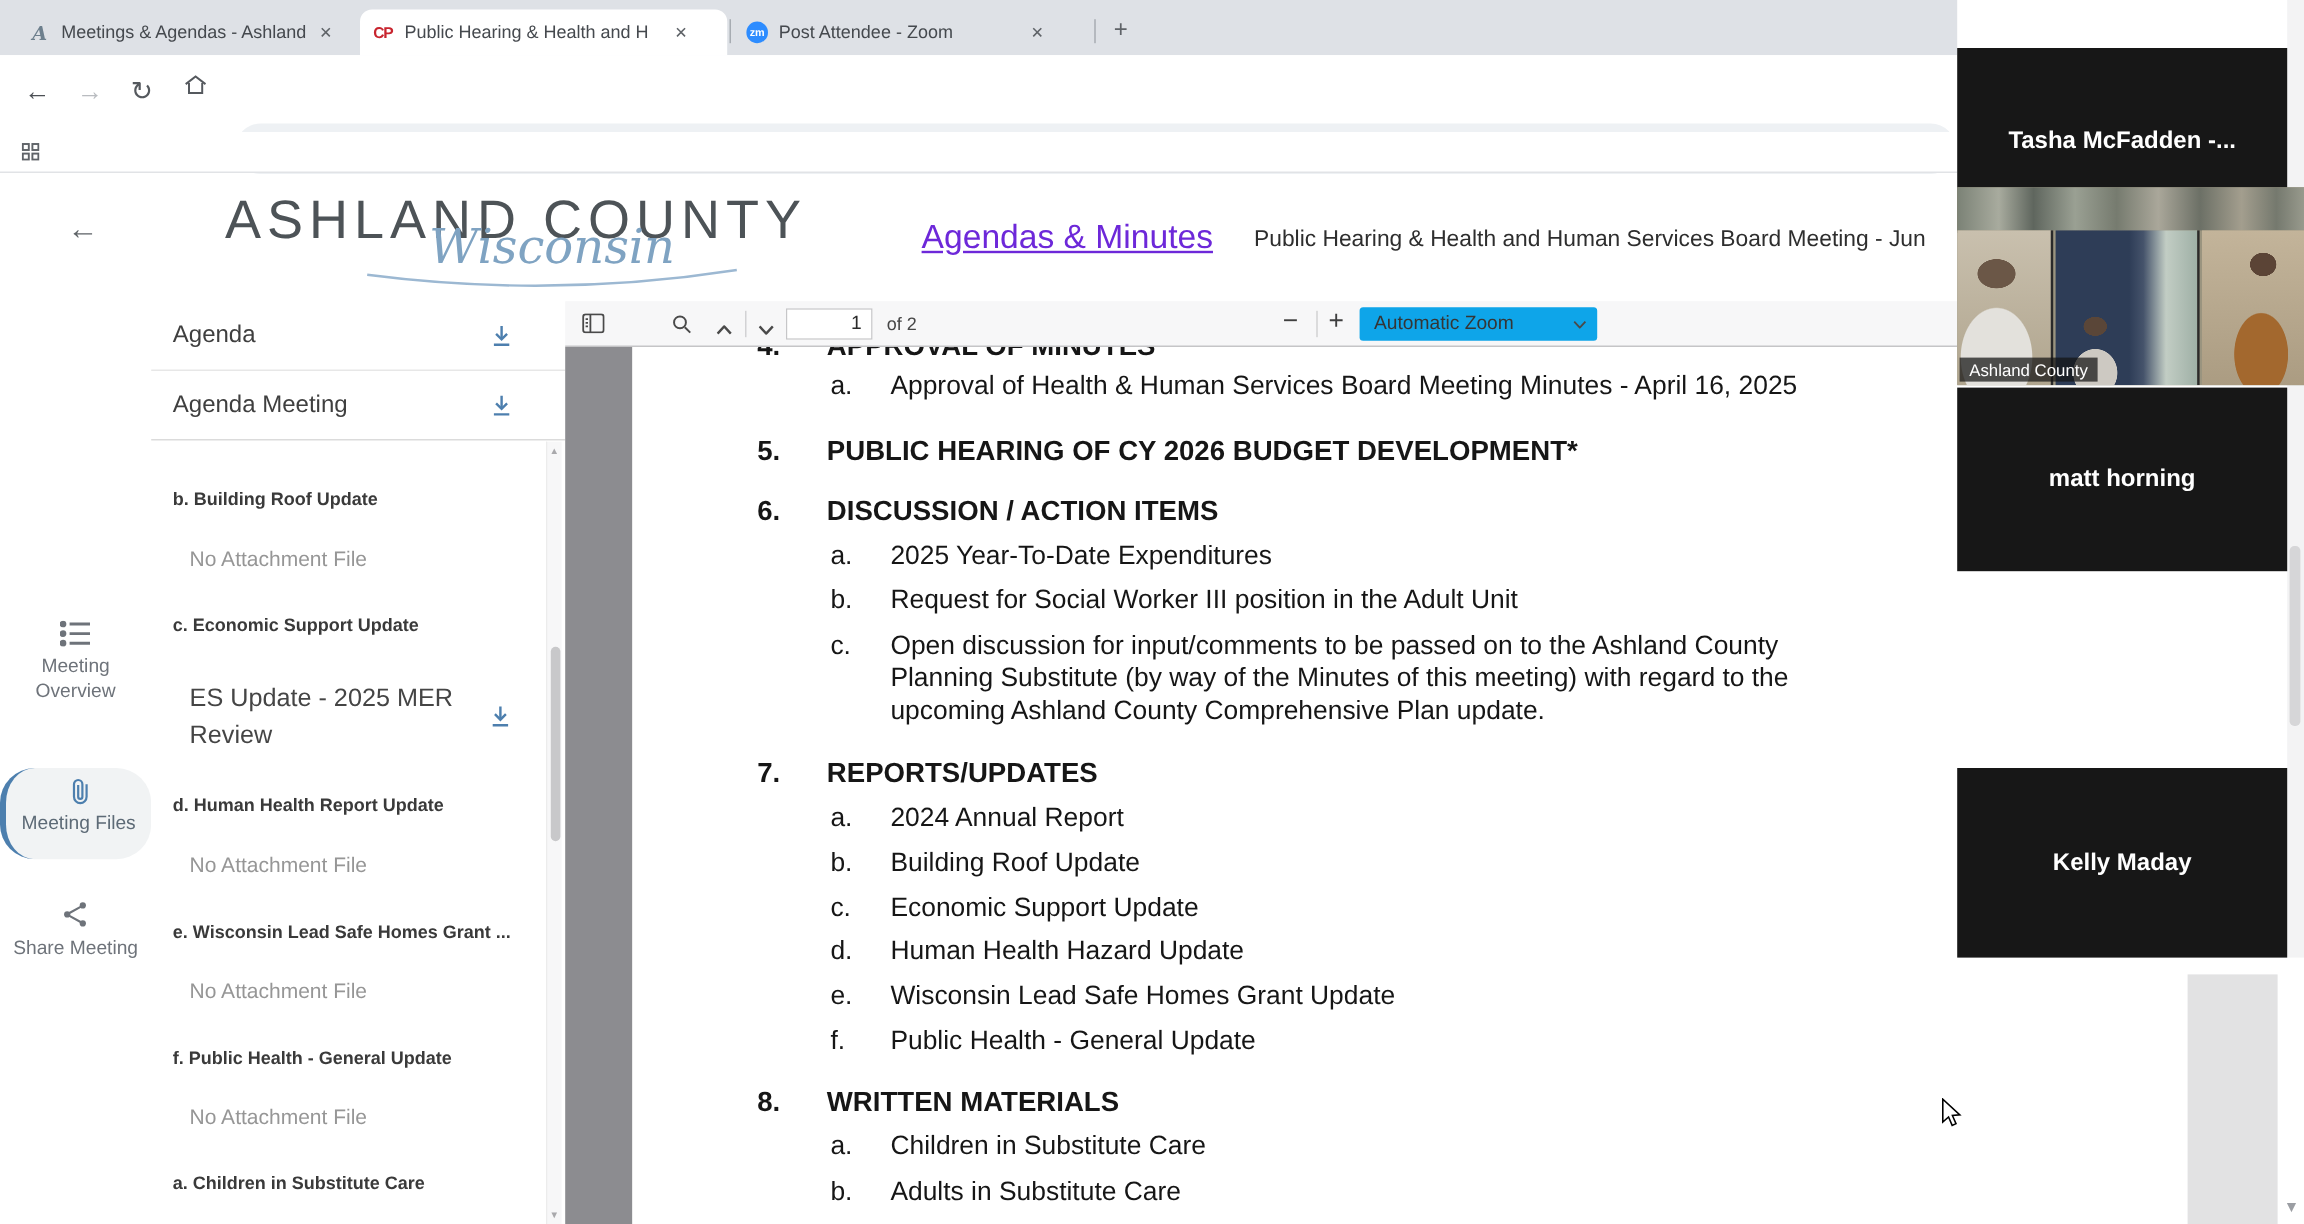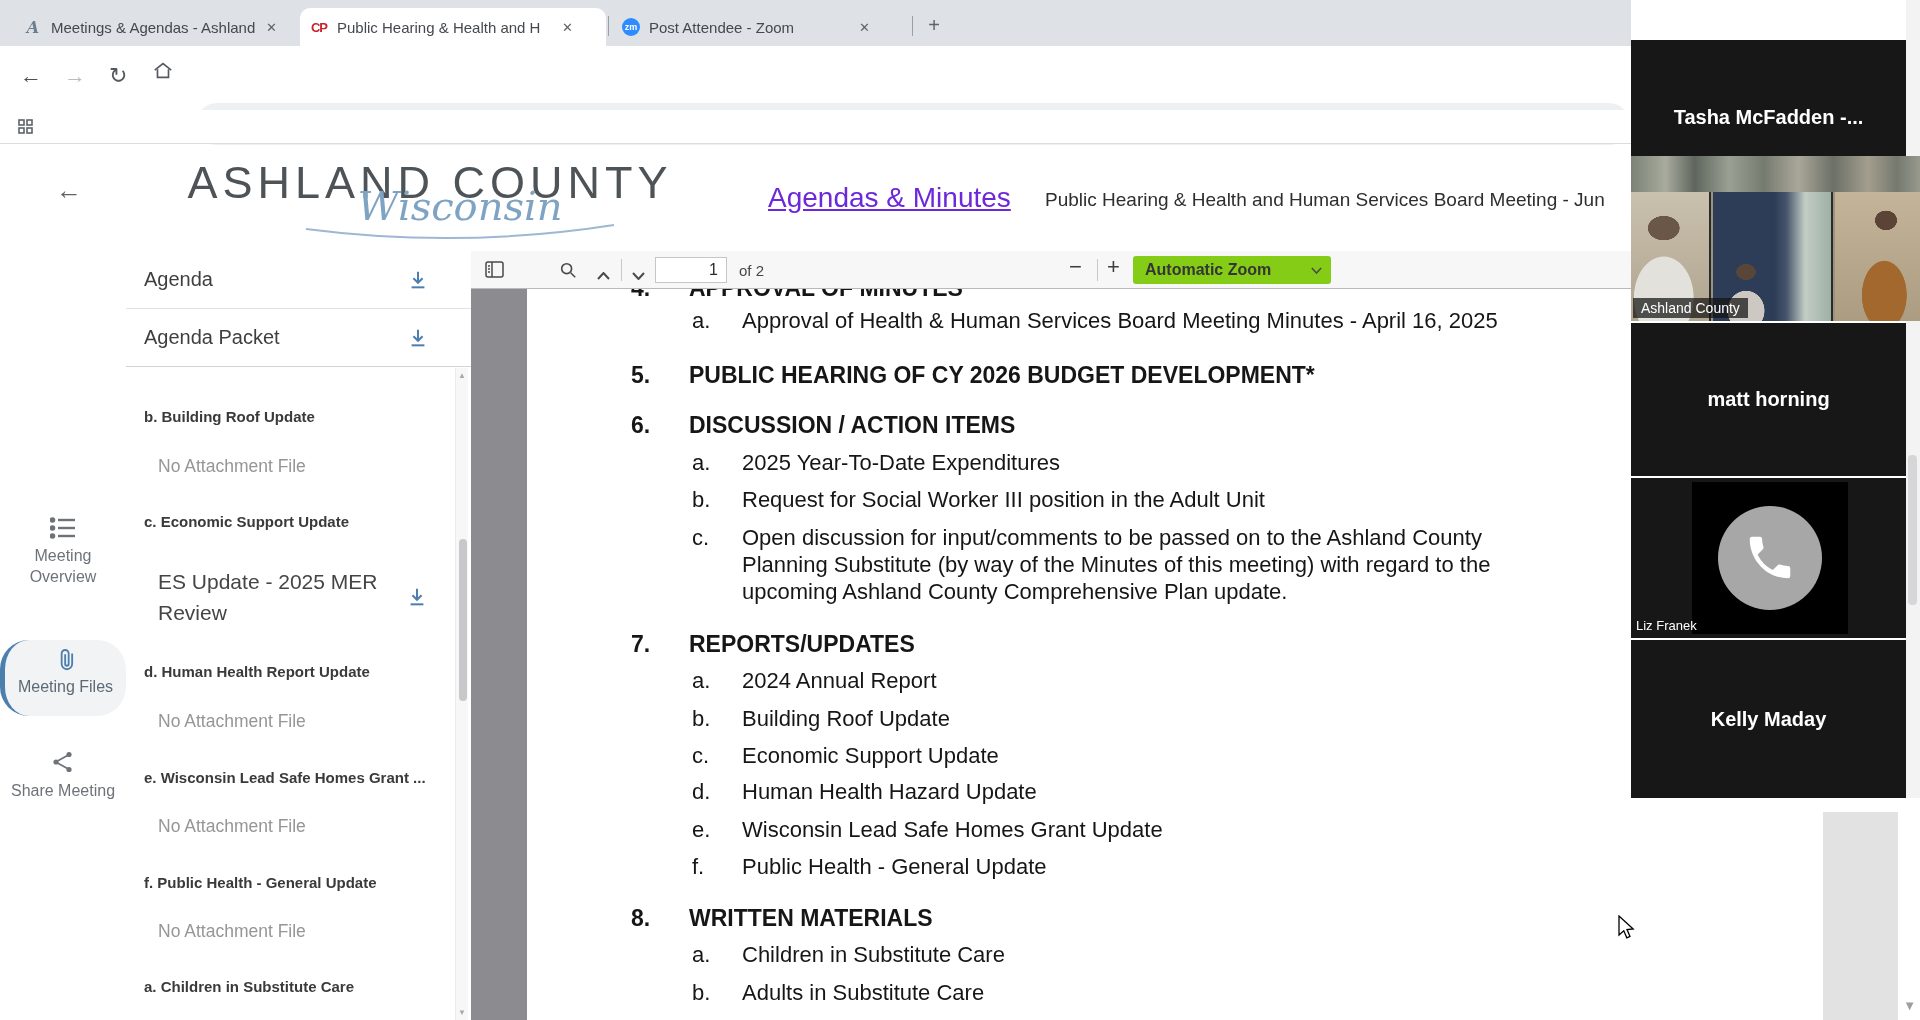--- a/index.html
+++ b/index.html
@@ -75,21 +75,21 @@
   #pdftoolbar { position:absolute; left:0; top:0; width:1449px; height:38px; background:#f7f7f8;
     border-bottom:1px solid #b9b9bb; }
   .ptico { position:absolute; top:10px; }
   .vdiv { position:absolute; top:8px; width:1px; height:22px; background:#c9c9cb; }
   #pageinput { position:absolute; left:184px; top:6px; width:72px; height:26px;
     border:1px solid #c6c6c8; background:#fff; text-align:right; padding-right:8px;
     font-size:16px; color:#2b2b2b; font-family:"Liberation Sans",sans-serif; }
   #ofpages { position:absolute; left:268px; top:11px; font-size:15px; color:#474747; }
   .zoombtn { position:absolute; top:3px; font-size:22px; color:#3f3f3f; }
   #zoomdrop { position:absolute; left:662px; top:5px; width:198px; height:28px;
-    background:#84cc16; border-radius:3px; display:flex; align-items:center;font-weight:bold; }
+    background:#0ea5e9; border-radius:3px; display:flex; align-items:center; }
   #zoomdrop .zl { margin-left:12px; font-size:16px; color:#353535; }
   #zoomdrop svg { position:absolute; right:9px; }
   #pdfstrip { position:absolute; left:0; top:38px; width:56px; height:731px; background:#8c8c90; }
   #pdfpage { position:absolute; left:56px; top:38px; width:1393px; height:731px; background:#fff;
     overflow:hidden; }
   .dline { position:absolute; white-space:nowrap; color:#161616; }
   .dline .n { position:absolute; left:104px; font-weight:bold; font-size:23px; }
   .dline .h { position:absolute; left:162px; font-weight:bold; font-size:23px; }
   .dline .l { position:absolute; left:165px; font-size:22px; }
   .dline .t { position:absolute; left:215px; font-size:22px; }
@@ -234,21 +234,21 @@
 <div id="agendapanel">
   <div class="dl-row" style="top:0;">
     <span class="t">Agenda</span>
     <svg width="22" height="22" viewBox="0 0 24 24" fill="none" stroke="#4d7fae" stroke-width="2.2">
         <path d="M12 3v11"></path>
         <path d="M7 10l5 5 5-5"></path>
         <path d="M5 20h14"></path>
       </svg>
   </div>
   <div class="dl-row" style="top:58px;border-bottom:1px solid #d3d3d3;">
-    <span class="t">Agenda Packet</span>
+    <span class="t">Agenda Meeting</span>
     <svg width="22" height="22" viewBox="0 0 24 24" fill="none" stroke="#4d7fae" stroke-width="2.2">
         <path d="M12 3v11"></path>
         <path d="M7 10l5 5 5-5"></path>
         <path d="M5 20h14"></path>
       </svg>
   </div>
 
   <div class="ag-item head" style="top:157px;">b. Building Roof Update</div>
   <div class="ag-item nofile" style="top:205px;">No Attachment File</div>
   <div class="ag-item head" style="top:262px;">c. Economic Support Update</div>
@@ -407,30 +407,20 @@
     <div id="vt-left"></div>
     <div id="vt-mid"></div>
     <div id="vt-right"></div>
     <span id="vt-label">Ashland County</span>
   </div>
 
   <div class="ztile" style="top:323px;height:153px;">
     <span class="pname">matt horning</span>
   </div>
 
-  <div class="ztile" style="top:478px;height:160px;">
-    <div id="tile-phone-box">
-      <div id="phone-circle">
-        <svg width="54" height="54" viewBox="0 0 24 24" fill="#fff">
-            <path d="M6.62 10.79a15.05 15.05 0 0 0 6.59 6.59l2.2-2.2a1 1 0 0 1 1.01-.25c1.12.37 2.33.57 3.58.57a1 1 0 0 1 1 1V20a1 1 0 0 1-1 1C10.85 21 3 13.15 3 3.5a1 1 0 0 1 1-1h3.5a1 1 0 0 1 1 1c0 1.25.2 2.46.57 3.58a1 1 0 0 1-.25 1.01l-2.2 2.2z"></path>
-          </svg>
-      </div>
-    </div>
-    <span id="liz-label">Liz Franek</span>
-  </div>
 
   <div class="ztile" style="top:640px;height:158px;">
     <span class="pname">Kelly Maday</span>
   </div>
 
   <div id="zo-graycol"></div>
   <span id="zo-downarrow">▼</span>
 </div>
 
 <svg id="cursor" width="19" height="27" viewBox="0 0 19 27">

